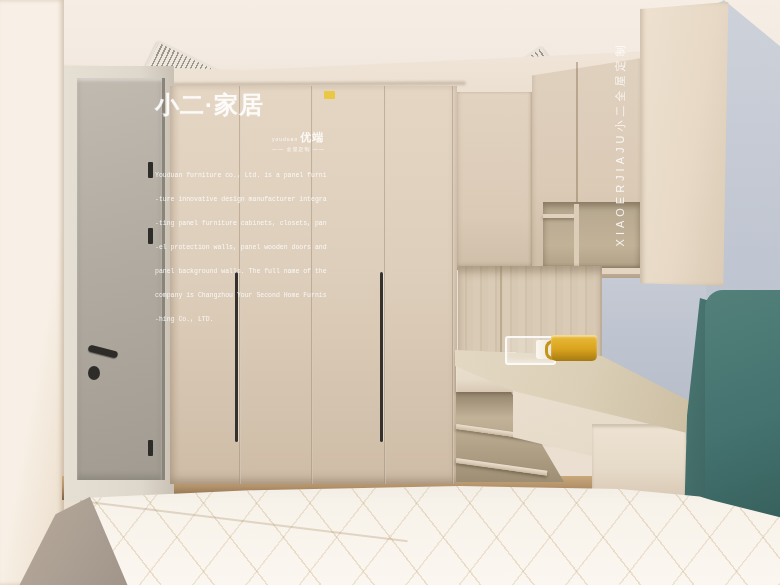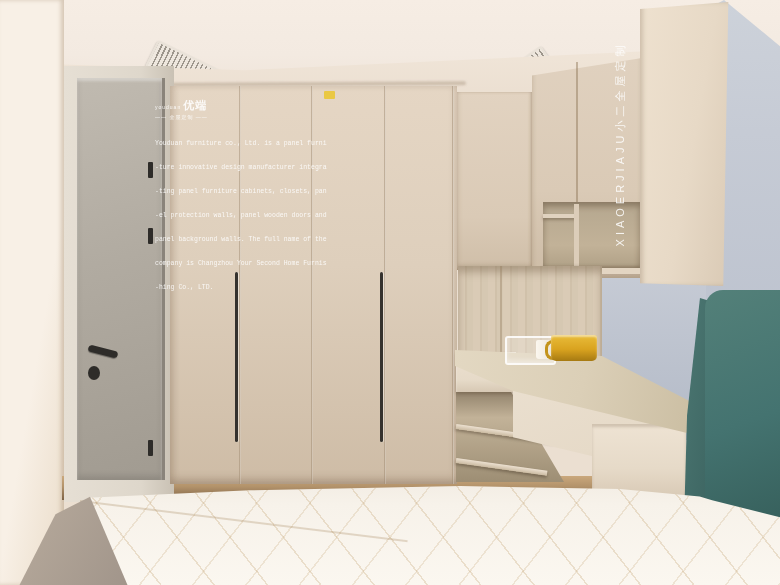--- a/index.html
+++ b/index.html
@@ -124,21 +124,21 @@
     background:linear-gradient(120deg,#bbae9f,#9e9288);
     clip-path:polygon(13% 100%,37% 27%,60% 9%,85% 100%);}
 
   
   .wm{color:rgba(255,255,255,.88);}
   .wm-block{left:155px;top:92px;width:270px;}
   .wm-head{display:flex;align-items:flex-start;gap:8px;}
   .wm-title{font-size:24px;font-weight:bold;letter-spacing:1px;line-height:26px;white-space:nowrap;
     text-shadow:0 0 2px rgba(255,255,255,.25);}
   .wm-sub{margin-top:6px;}
-  .wm-sub-row{display:flex;align-items:baseline;gap:2px;white-space:nowrap;}
+  .wm-sub-row{display:flex;align-items:baseline;gap:2px;white-space:nowrap;margin-top:32px;}
   .wm-latin{font-size:5px;letter-spacing:1px;}
   .wm-cn{font-size:11px;font-weight:bold;letter-spacing:1px;}
   .wm-tagline{font-size:5px;letter-spacing:1px;text-align:center;margin-top:1px;}
   .wm-desc{margin-top:4px;font-family:"Liberation Mono",monospace;font-size:6.5px;line-height:8px;
     color:rgba(255,255,255,.85);white-space:pre;}
   .wm-vertical{left:512px;top:135px;width:220px;height:18px;transform:rotate(-90deg);
     font-size:11px;letter-spacing:4px;text-align:center;color:rgba(255,255,255,.85);white-space:nowrap;}
 </style>
 </head>
 <body>
@@ -202,20 +202,21 @@
   <div class="ph headboard-wing"></div>
   <div class="ph headboard"></div>
   <div class="ph mattress">
     <div class="ph quilt"></div>
   </div>
   <div class="ph mattress-crease"></div>
   <div class="ph mattress-side"></div>
 
   <div class="ph wm wm-block">
     <div class="wm-head">
+      <div class="wm-title">小二·家居</div>
       <div class="wm-sub">
         <div class="wm-sub-row">
           <span class="wm-latin">youduan</span>
           <span class="wm-cn">优端</span>
         </div>
         <div class="wm-tagline">—— 全屋定制 ——</div>
       </div>
     </div>
     <div class="wm-desc">
       <div>Youduan furniture co., Ltd. is a panel furni</div>

